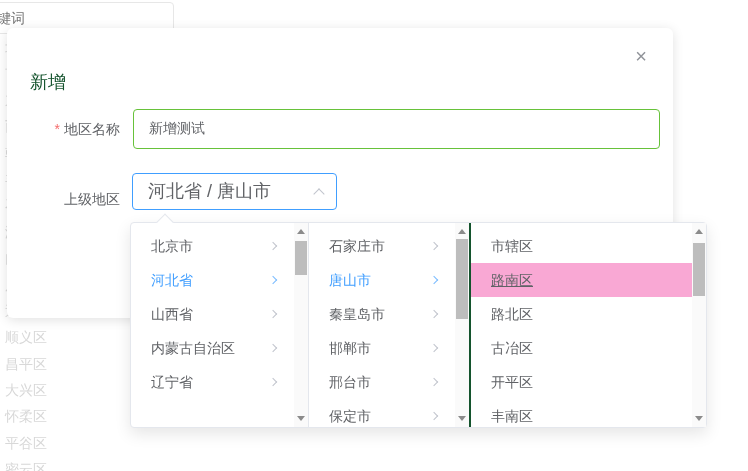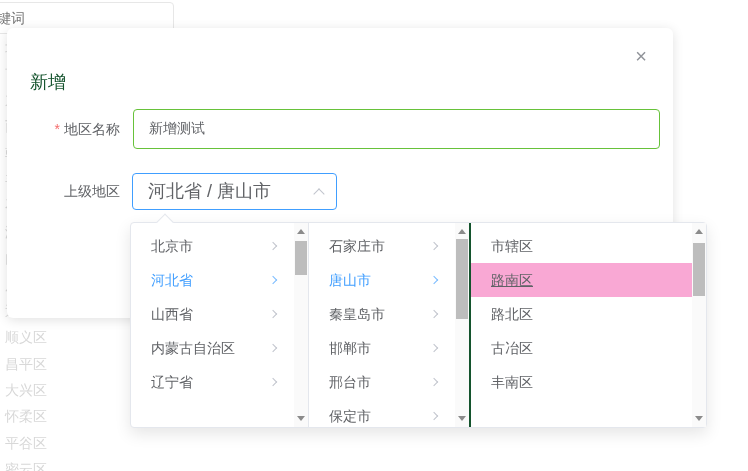--- a/index.html
+++ b/index.html
@@ -16,21 +16,21 @@
 
   
   .dialog { position:absolute; left:7px; top:28px; width:666px; height:290px;
     background:#fff; border-radius:6px; box-shadow:0 2px 12px rgba(0,0,0,.12); }
   .dialog-title { position:absolute; left:23px; top:42px; font-size:18px; color:#14532d; }
   .dialog-close { position:absolute; right:20px; top:16px; width:24px; height:24px;
     border:none; background:none; font-size:20px; line-height:24px; color:#909399;
     cursor:pointer; text-align:center; }
   .form-label { position:absolute; font-size:14px; color:#606266; text-align:right; width:100px; }
   .lbl-1 { left:13px; top:81px; line-height:40px; }
-  .lbl-2 { left:13px; top:144px; line-height:38px; }
+  .lbl-2 { left:13px; top:152px; line-height:38px; }
   .req { color:#f56c6c; margin-right:4px; }
   .input-name { position:absolute; left:126px; top:81px; width:527px; height:40px;
     border:1px solid #67c23a; border-radius:4px; padding:8px 15px; font-size:14px;
     color:#606266; outline:none; background:#fff;
     font-family:"Liberation Sans","DejaVu Sans",sans-serif; }
   .select-parent { position:absolute; left:125px; top:145px; width:205px; height:37px;
     border:1px solid #409eff; border-radius:4px; background:#fff; cursor:pointer; }
   .select-value { position:absolute; left:15px; top:0; line-height:35px; font-size:18px; color:#606266; }
   .chev-up { position:absolute; right:13px; top:16px; width:8px; height:8px;
     border-top:1.5px solid #c0c4cc; border-right:1.5px solid #c0c4cc;
@@ -145,20 +145,21 @@
         <div class="sb-thumb thumb-2"></div>
         <div class="sb-btn sb-down"></div>
       </div>
     </div>
     <div class="panel panel-3">
       <ul>
           <li class="option">市辖区</li>
           <li class="option hover">路南区</li>
           <li class="option">路北区</li>
           <li class="option">古冶区</li>
+          <li class="option">开平区</li>
           <li class="option">丰南区</li>
         </ul>
       <div class="sb">
         <div class="sb-btn sb-up"></div>
         <div class="sb-thumb thumb-3"></div>
         <div class="sb-btn sb-down"></div>
       </div>
     </div>
   </div>
 

